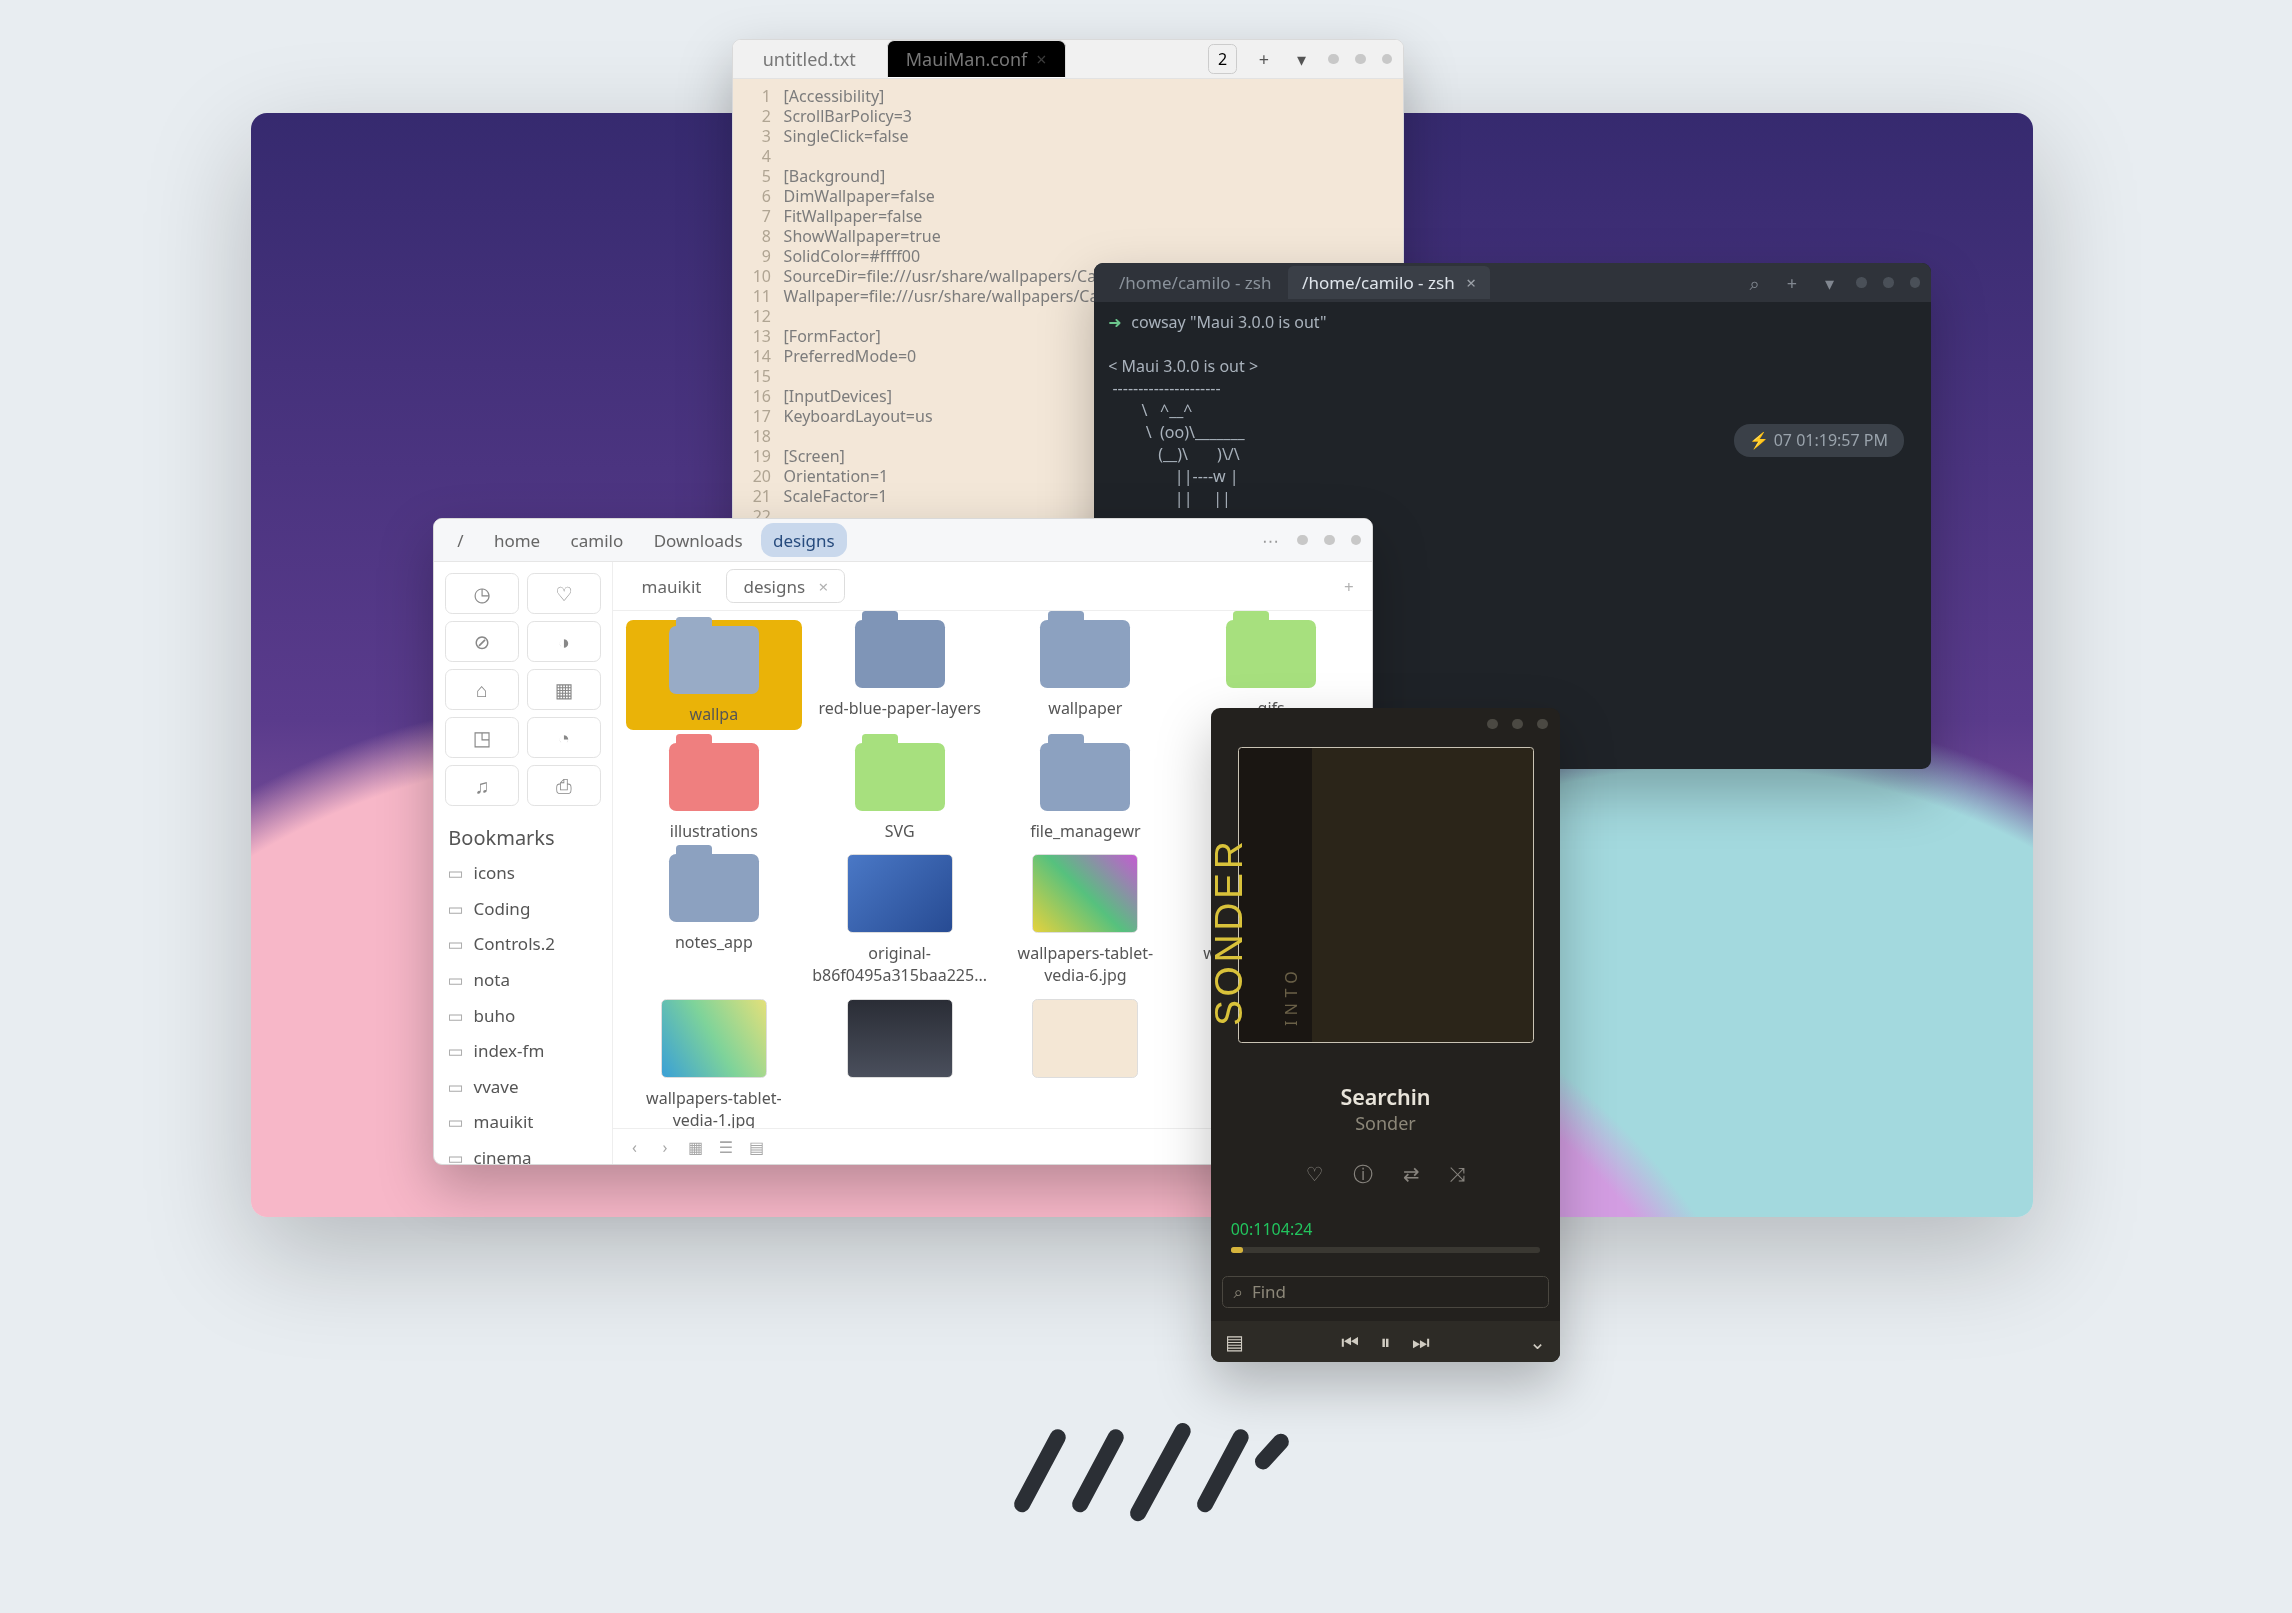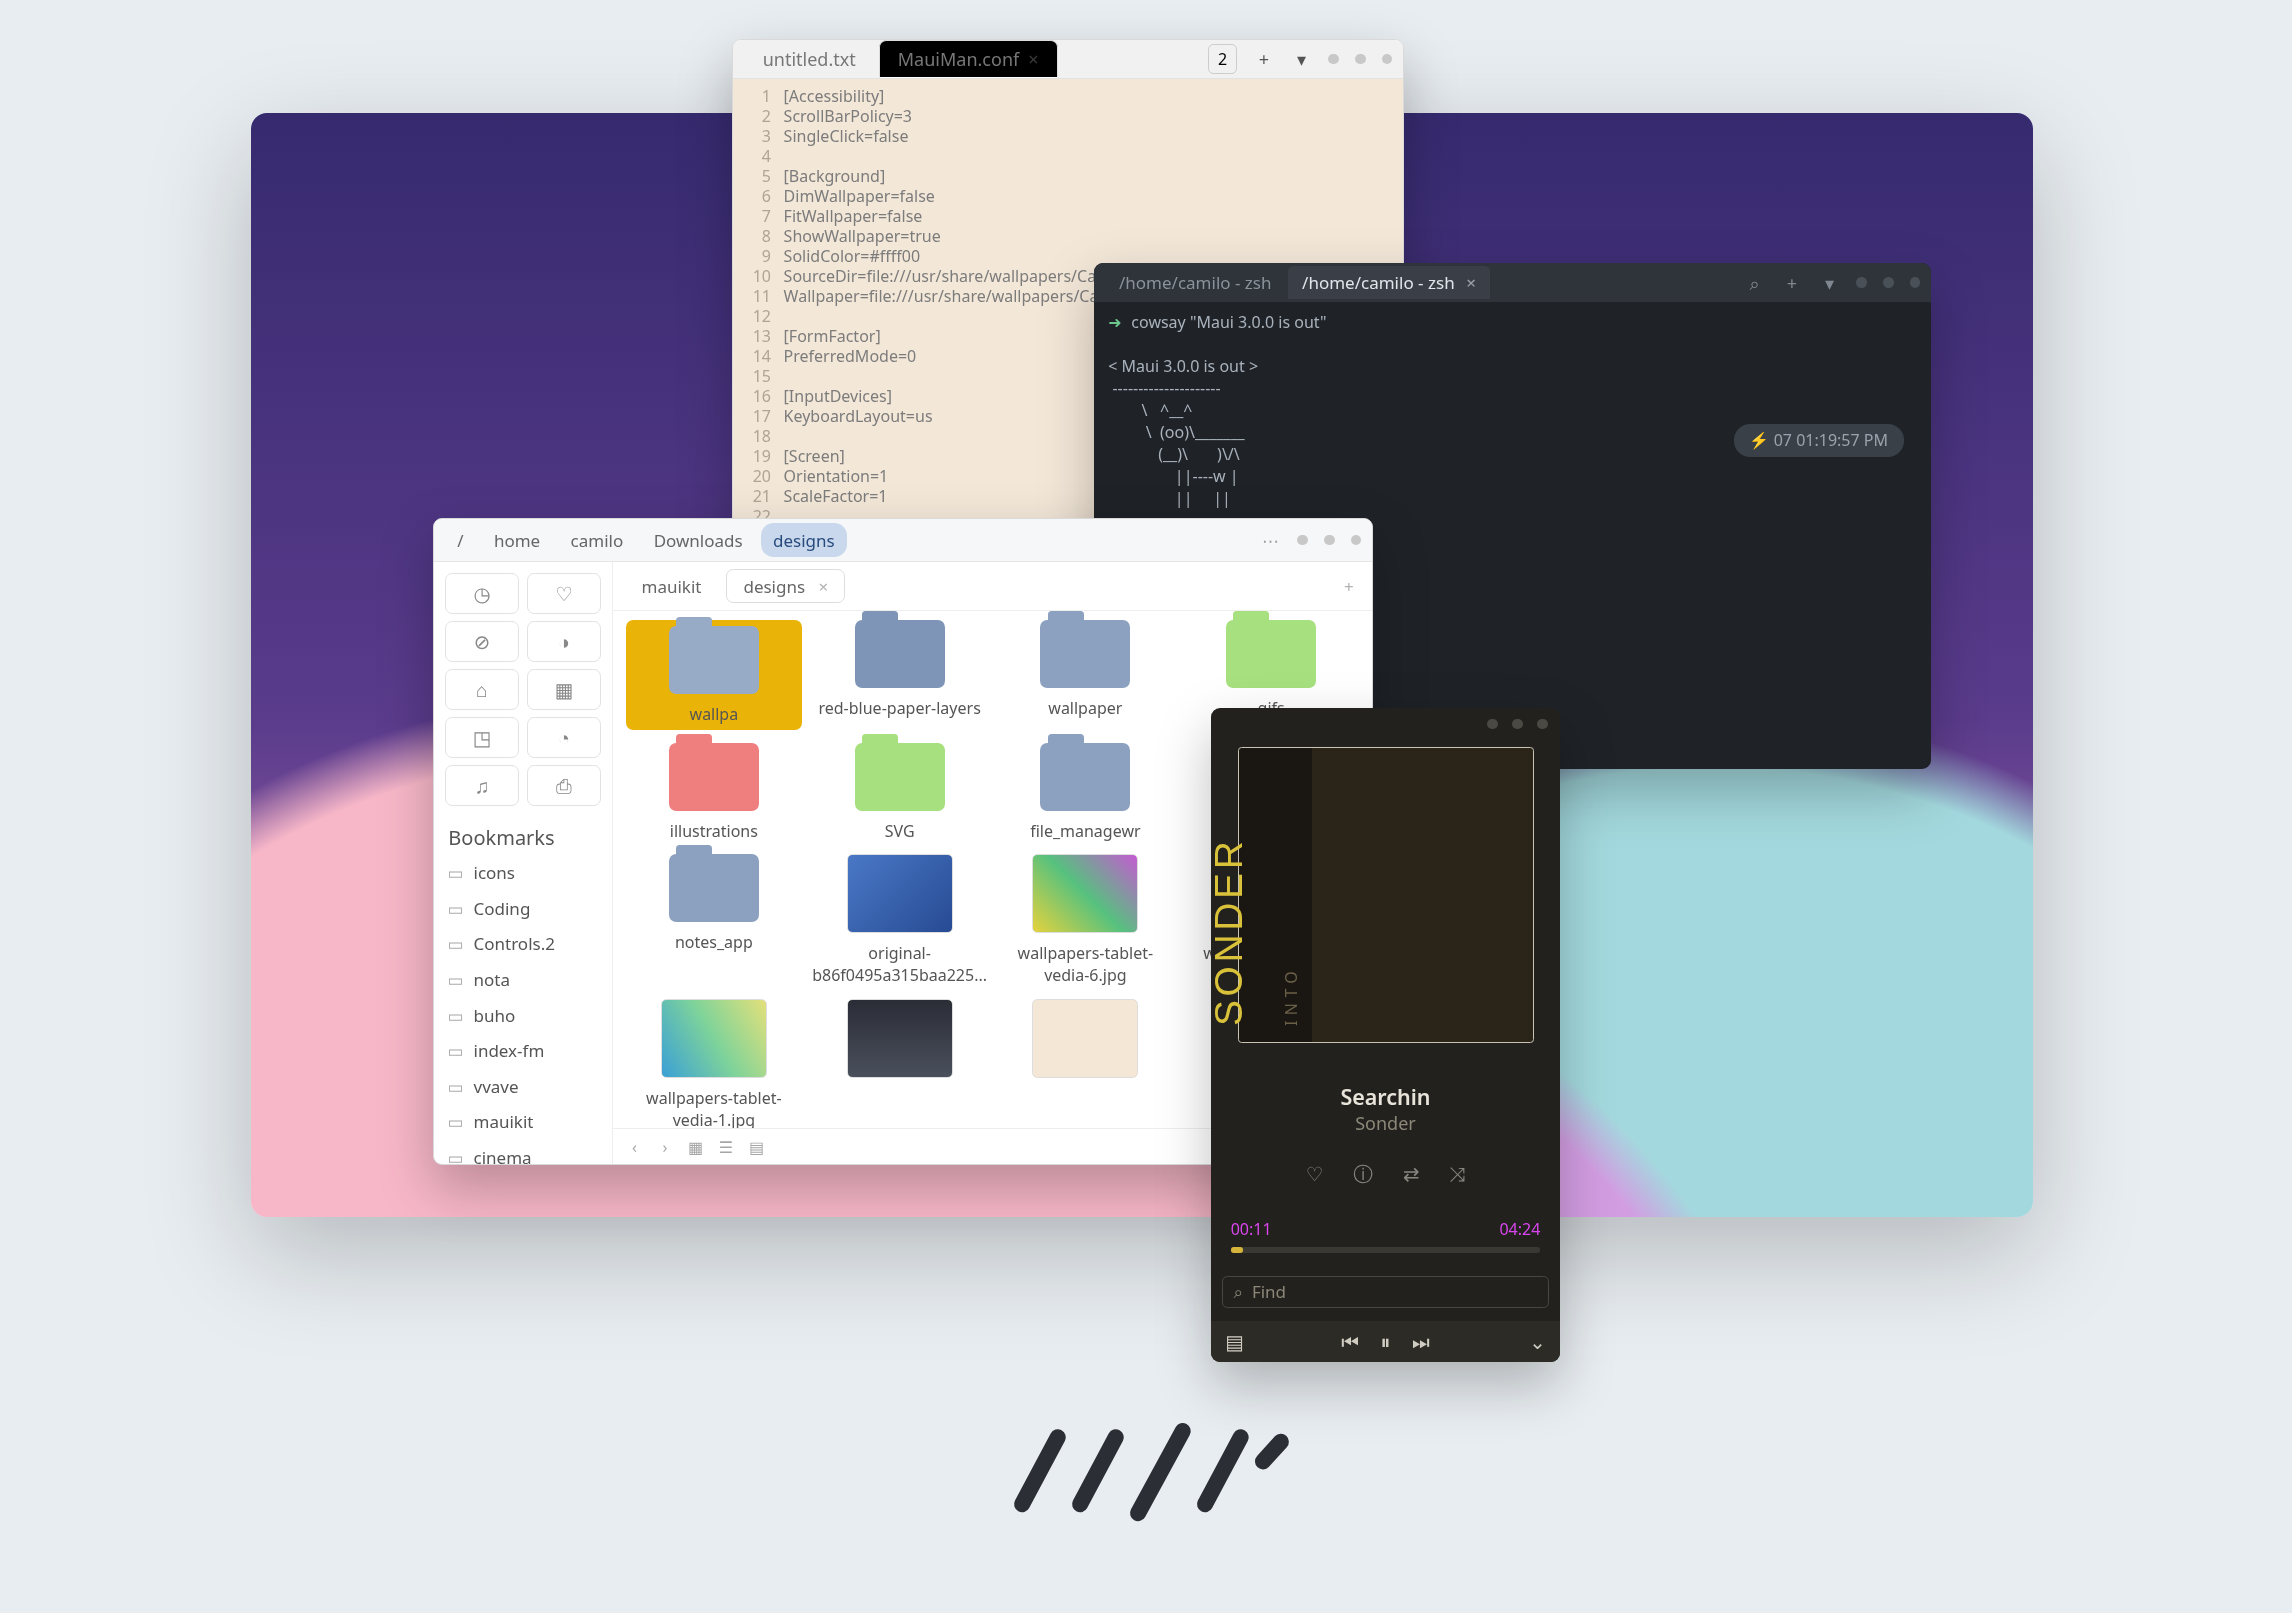--- a/index.html
+++ b/index.html
@@ -29,21 +29,21 @@
 .win{position:absolute;border-radius:9px;box-shadow:0 22.4px 54px rgba(0,0,0,.25);overflow:hidden}
 .titlebar{display:flex;align-items:center;height:39px;padding:0 10.7px;font-size:18px;gap:10.7px}
 .tb-right{margin-left:auto;display:flex;gap:16px;align-items:center}
 .ico{width:21.5px;height:21.5px;display:inline-flex;align-items:center;justify-content:center;opacity:.65}
 .dot{width:10.7px;height:10.7px;border-radius:50%;background:#c8c8c8}
 .btn-rect{border:0.9px solid #ccc;border-radius:5.4px;padding:2.7px 9px;font-size:16px;background:transparent}
 
 
 .editor{left:732px;top:39px;width:672px;height:502px;background:#fff;border:0.9px solid var(--win-light-border)}
 .editor .titlebar{background:#f1f1f1;border-bottom:0.9px solid #e2e2e2}
-.ed-tabs{display:flex;gap:4px}
+.ed-tabs{display:flex;gap:12px}
 .ed-tab{padding:6.3px 18px;font-size:18px;color:#777;border:0.9px solid transparent;border-radius:7.2px 7.2px 0 0}
 .ed-tab.active{background:#000000;border-color:#ddd;border-bottom-color:#fff}
 .ed-tab .x{margin-left:9px;opacity:.5}
 .ed-body{display:flex;background:var(--cream);height:calc(100% - 39px);font-family:ui-monospace,Menlo,Consolas,monospace;font-size:16px;color:var(--cream-txt);line-height:1.25}
 .gutter{width:47px;text-align:right;padding:7.2px 9px 0 0;color:#b0a593}
 .code{padding:7.2px 0 0 3.6px;white-space:pre}
 
 
 .term{left:1094px;top:263px;width:837px;height:506px;background:var(--darker);color:#c4cdd6}
 .term .titlebar{background:#2f333a;color:#aeb6bf}
@@ -85,21 +85,21 @@
 .art{margin:7.2px auto 0;width:296px;height:296px;border:1.8px solid #c9c3b4;border-radius:3.6px;position:relative;
  background:linear-gradient(90deg,#1a1612 0 25%,#2b2519 25% 100%)}
 .art-txt{position:absolute;left:12.5px;bottom:16px;transform:rotate(-90deg);transform-origin:left bottom;
  font-family:Impact,"Arial Black",sans-serif;font-size:39px;letter-spacing:3.6px;color:#d9c23a}
 .art-sub{position:absolute;left:63px;bottom:16px;transform:rotate(-90deg);transform-origin:left bottom;
  font-size:16px;letter-spacing:5.4px;color:#6a6047}
 .track{text-align:center;margin-top:39px}
 .track h3{font-size:21.5px;font-weight:600;color:#e8e4da}
 .track p{font-size:18px;color:#8c8779}
 .mus-icons{display:flex;justify-content:center;gap:30px;margin-top:25px;font-size:19.7px;opacity:.6}
-.mus-time{display:flex;justify-content:space-between;padding:0 19.7px;margin-top:30px;font-size:16px;color:#d946ef}
+.mus-time{display:flex;justify-content:flex-start;padding:0 19.7px;margin-top:30px;font-size:16px;color:#22c55e}
 .prog{margin:7.2px 19.7px 0;height:5.4px;background:#3a3832;border-radius:2.7px;position:relative}
 .prog-fill{height:100%;background:#d6b43c;border-radius:2.7px}
 .find{margin:23px 10.7px 0;height:32px;border:0.9px solid #4a4740;border-radius:5.4px;display:flex;align-items:center;gap:9px;padding:0 10.7px;font-size:17px;color:#8c8779}
 .mus-bot{position:absolute;bottom:0;left:0;right:0;height:41px;background:#2d2b26;display:flex;align-items:center;justify-content:center;gap:21.5px;font-size:19.7px;color:#d0ccc2}
 .mus-bot .edge{position:absolute;font-size:19.7px}
 .mus-bot .edge.l{left:14.3px}.mus-bot .edge.r{right:14.3px}
 
 
 .logo{position:absolute;left:50%;top:1415px;transform:translateX(-50%)}
 .logo svg{width:304px;height:116px}

